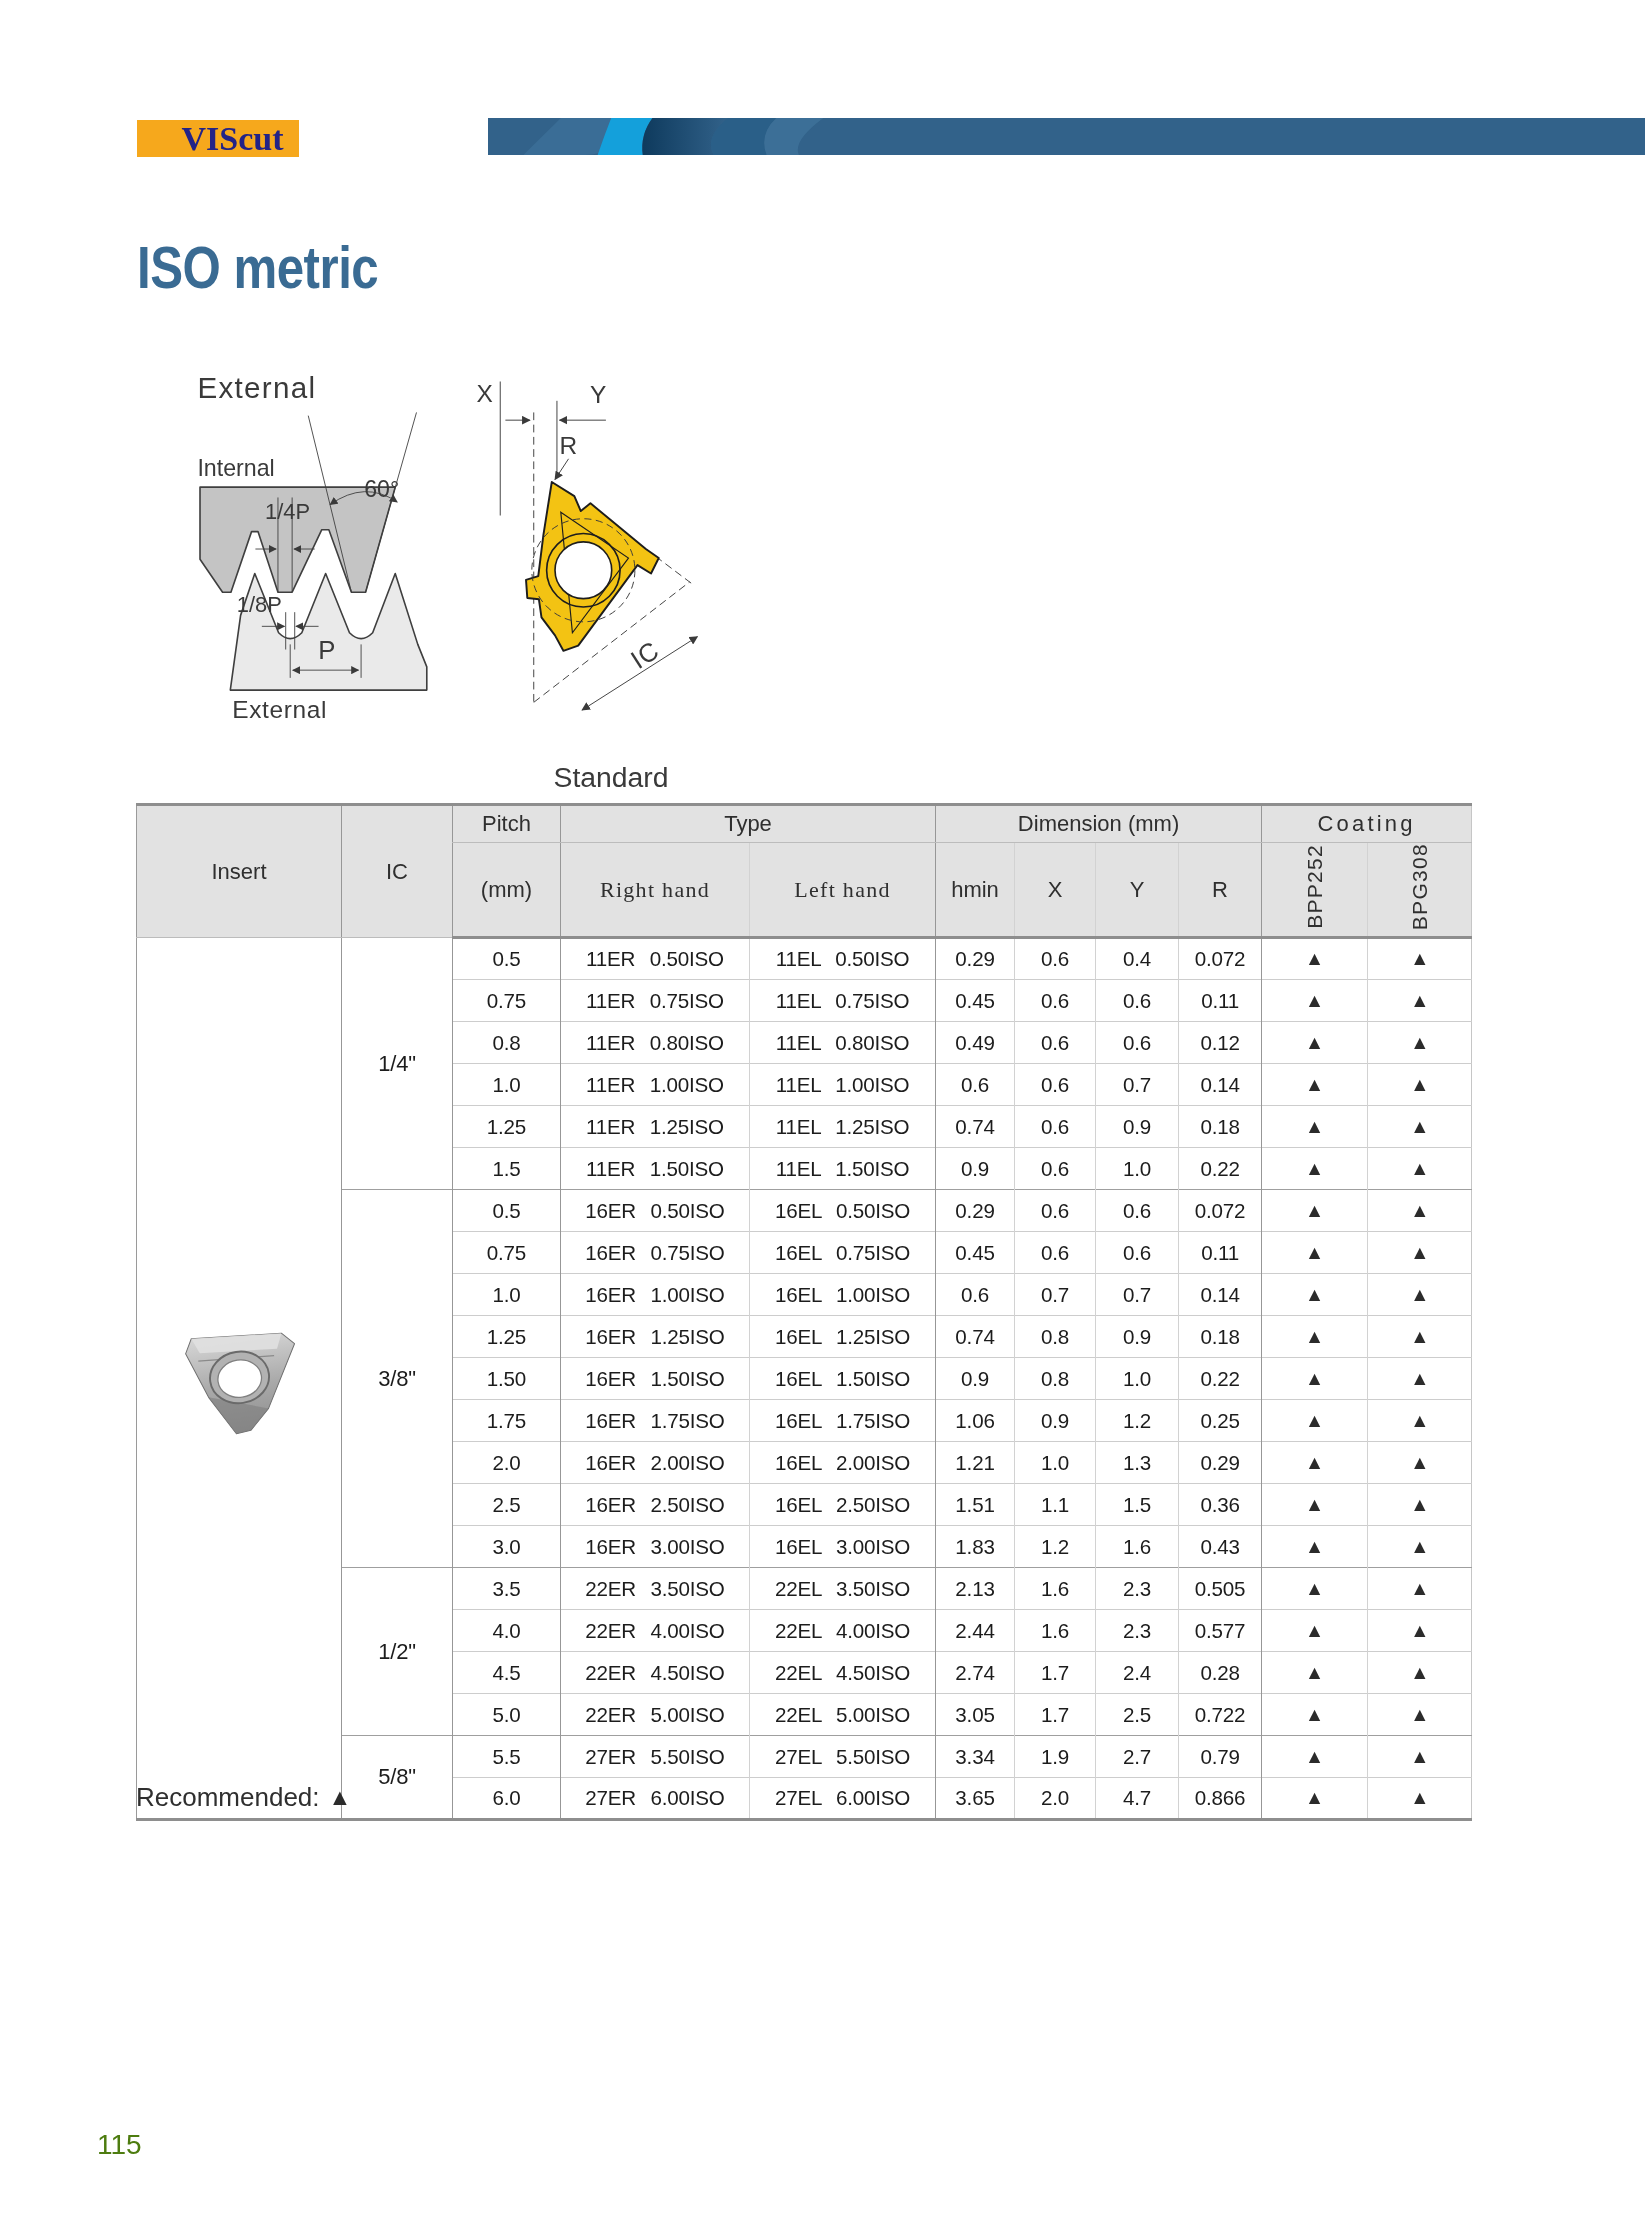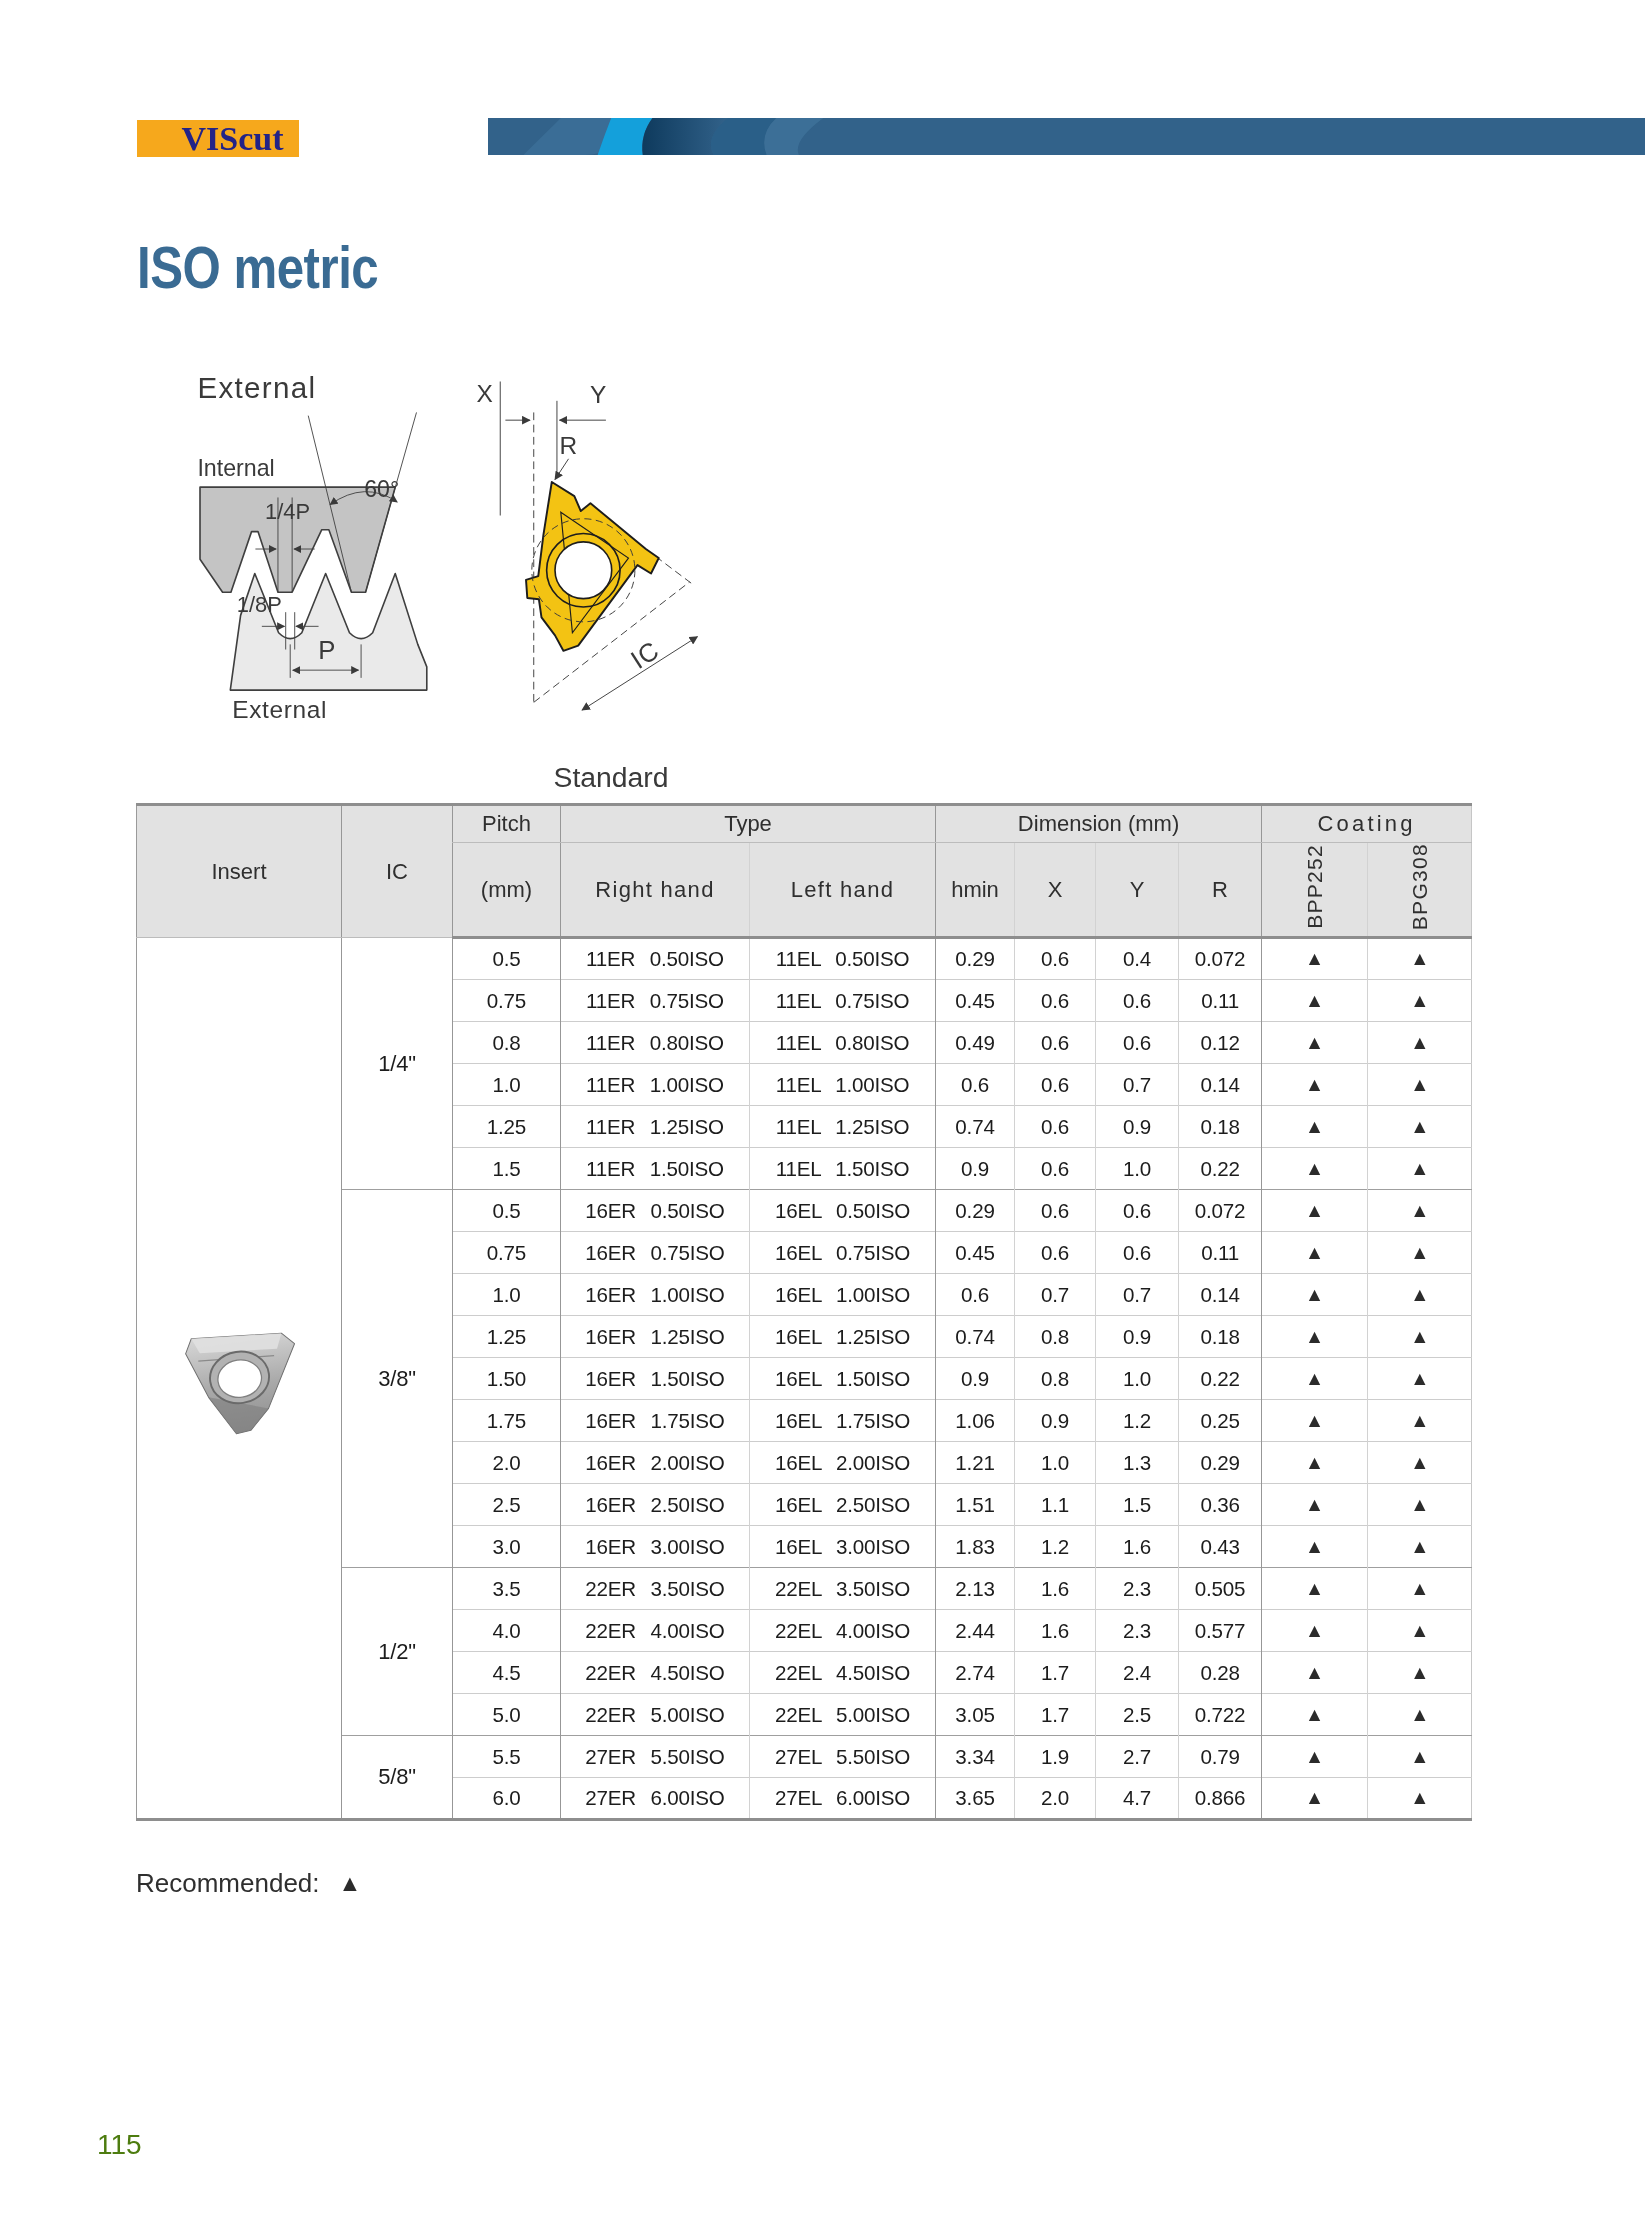--- a/index.html
+++ b/index.html
@@ -16,35 +16,35 @@
   .diagram{position:absolute; left:187px; top:348px; width:535px; height:451px;}
 
   .spec-table{position:absolute; left:136px; top:803px; border-collapse:collapse; table-layout:fixed; width:1335px;
               border-top:3.9px solid #8E8E8E; border-bottom:3.2px solid #8E8E8E; border-left:1.3px solid #9a9a9a; border-right:1.3px solid #c6c6c6;}
   .spec-table thead th{background:#E2E2E2; font-weight:normal; color:#2f2f2f; font-size:22px; padding:0;}
   .spec-table .hr1{height:38px;}
   .spec-table .hr2{height:77px;border-radius:16px;}
   .spec-table .hr1 th{border-bottom:1.3px solid #bcbcbc;text-align:center;}
   .spec-table .hr2 th, .spec-table .th-span{border-bottom:3.2px solid #8E8E8E;}
   .spec-table th.sp-coat{letter-spacing:3.2px;}
-  .spec-table th.sp-hand{letter-spacing:1.3px;}
+  .spec-table th.sp-hand{letter-spacing:1.3px;font-family:Liberation Serif, serif;}
   .strong-l{border-left:1.9px solid #979797;}
   .light-l{border-left:1.3px solid #d2d2d2;}
   .vert-label{display:inline-block; writing-mode:vertical-rl; transform:rotate(180deg); font-size:21px; color:#2f2f2f; letter-spacing:1.3px;}
   .spec-table tbody tr{height:42px;}
   .spec-table tbody td{text-align:center; vertical-align:middle; font-size:20.6px; letter-spacing:-0.2px;
                        border-top:1.3px solid #cdcdcd; padding:0; color:#1c1c1c;}
   .spec-table tbody tr:first-child td{border-top:none;}
   .spec-table tbody tr.gsep td{border-top:1.9px solid #9f9f9f;}
   .spec-table td.insert-cell{position:relative; border-top:none;}
   .spec-table td.ic-cell{font-size:22px;}
   .spec-table td.type-cell{word-spacing:9px;}
   .spec-table td.coat-cell{font-size:19.3px; color:#2B2B2B;}
 
-  .recommended{position:absolute; left:136px; top:1868px; display:flex; align-items:center; gap:19px;}
+  .recommended{position:absolute; left:136px; top:1782px; display:flex; align-items:center; gap:9px;}
   .recommended .lbl{font-size:26px; color:#2f2f2f;}
   .recommended .tri{font-size:23px; color:#2B2B2B; line-height:1;}
 
   .pagenum{position:absolute; left:97px; top:2129px; font-size:28px; color:#4d7c0f;}
 
   svg text{font-family:"Liberation Sans", sans-serif; fill:#3a3a3a;}
 </style>
 </head>
 <body>
 

